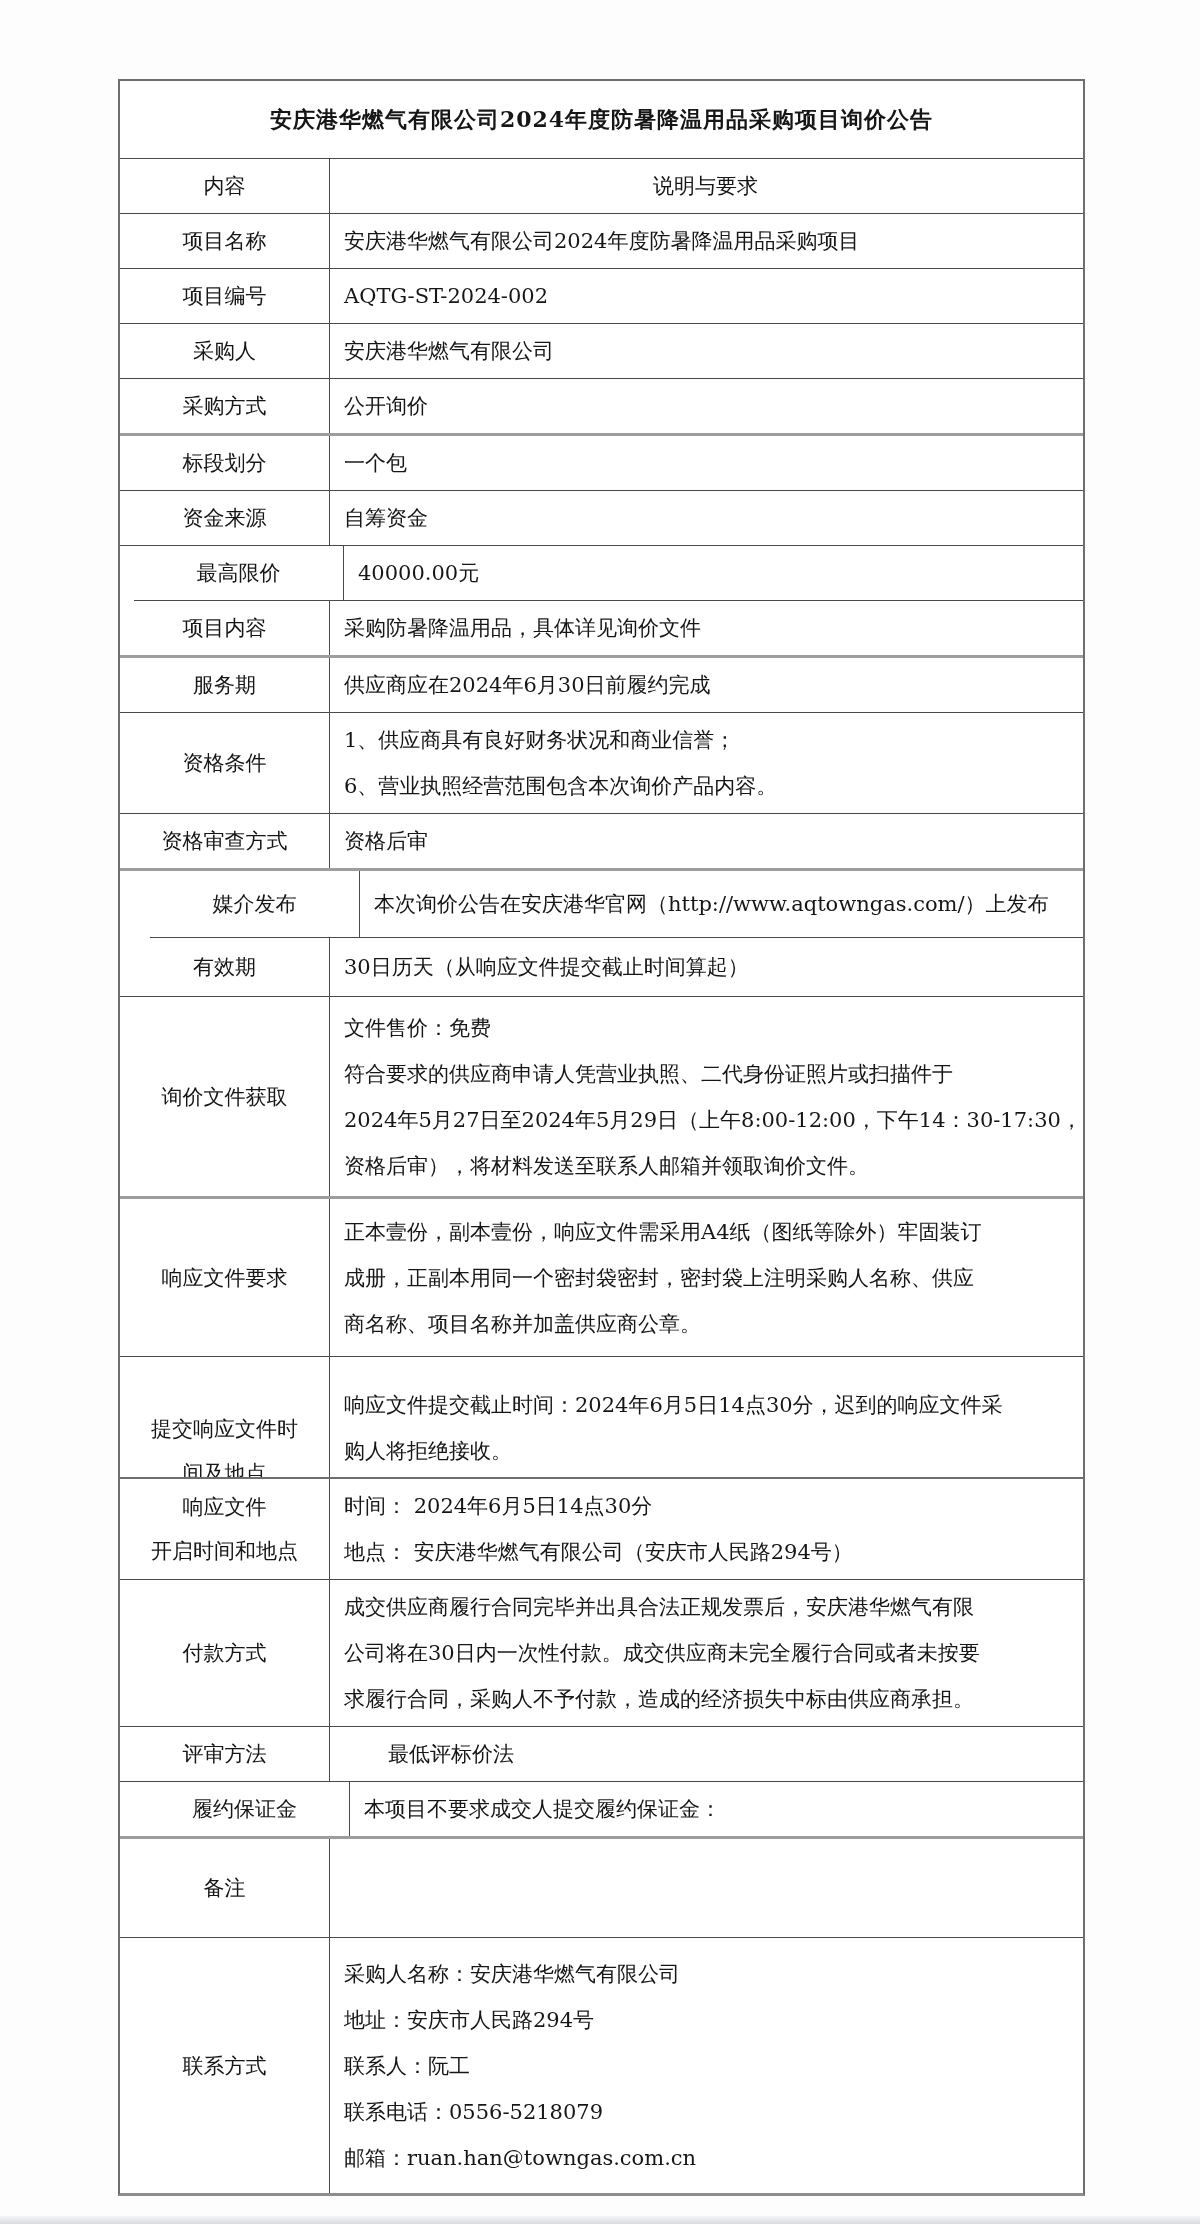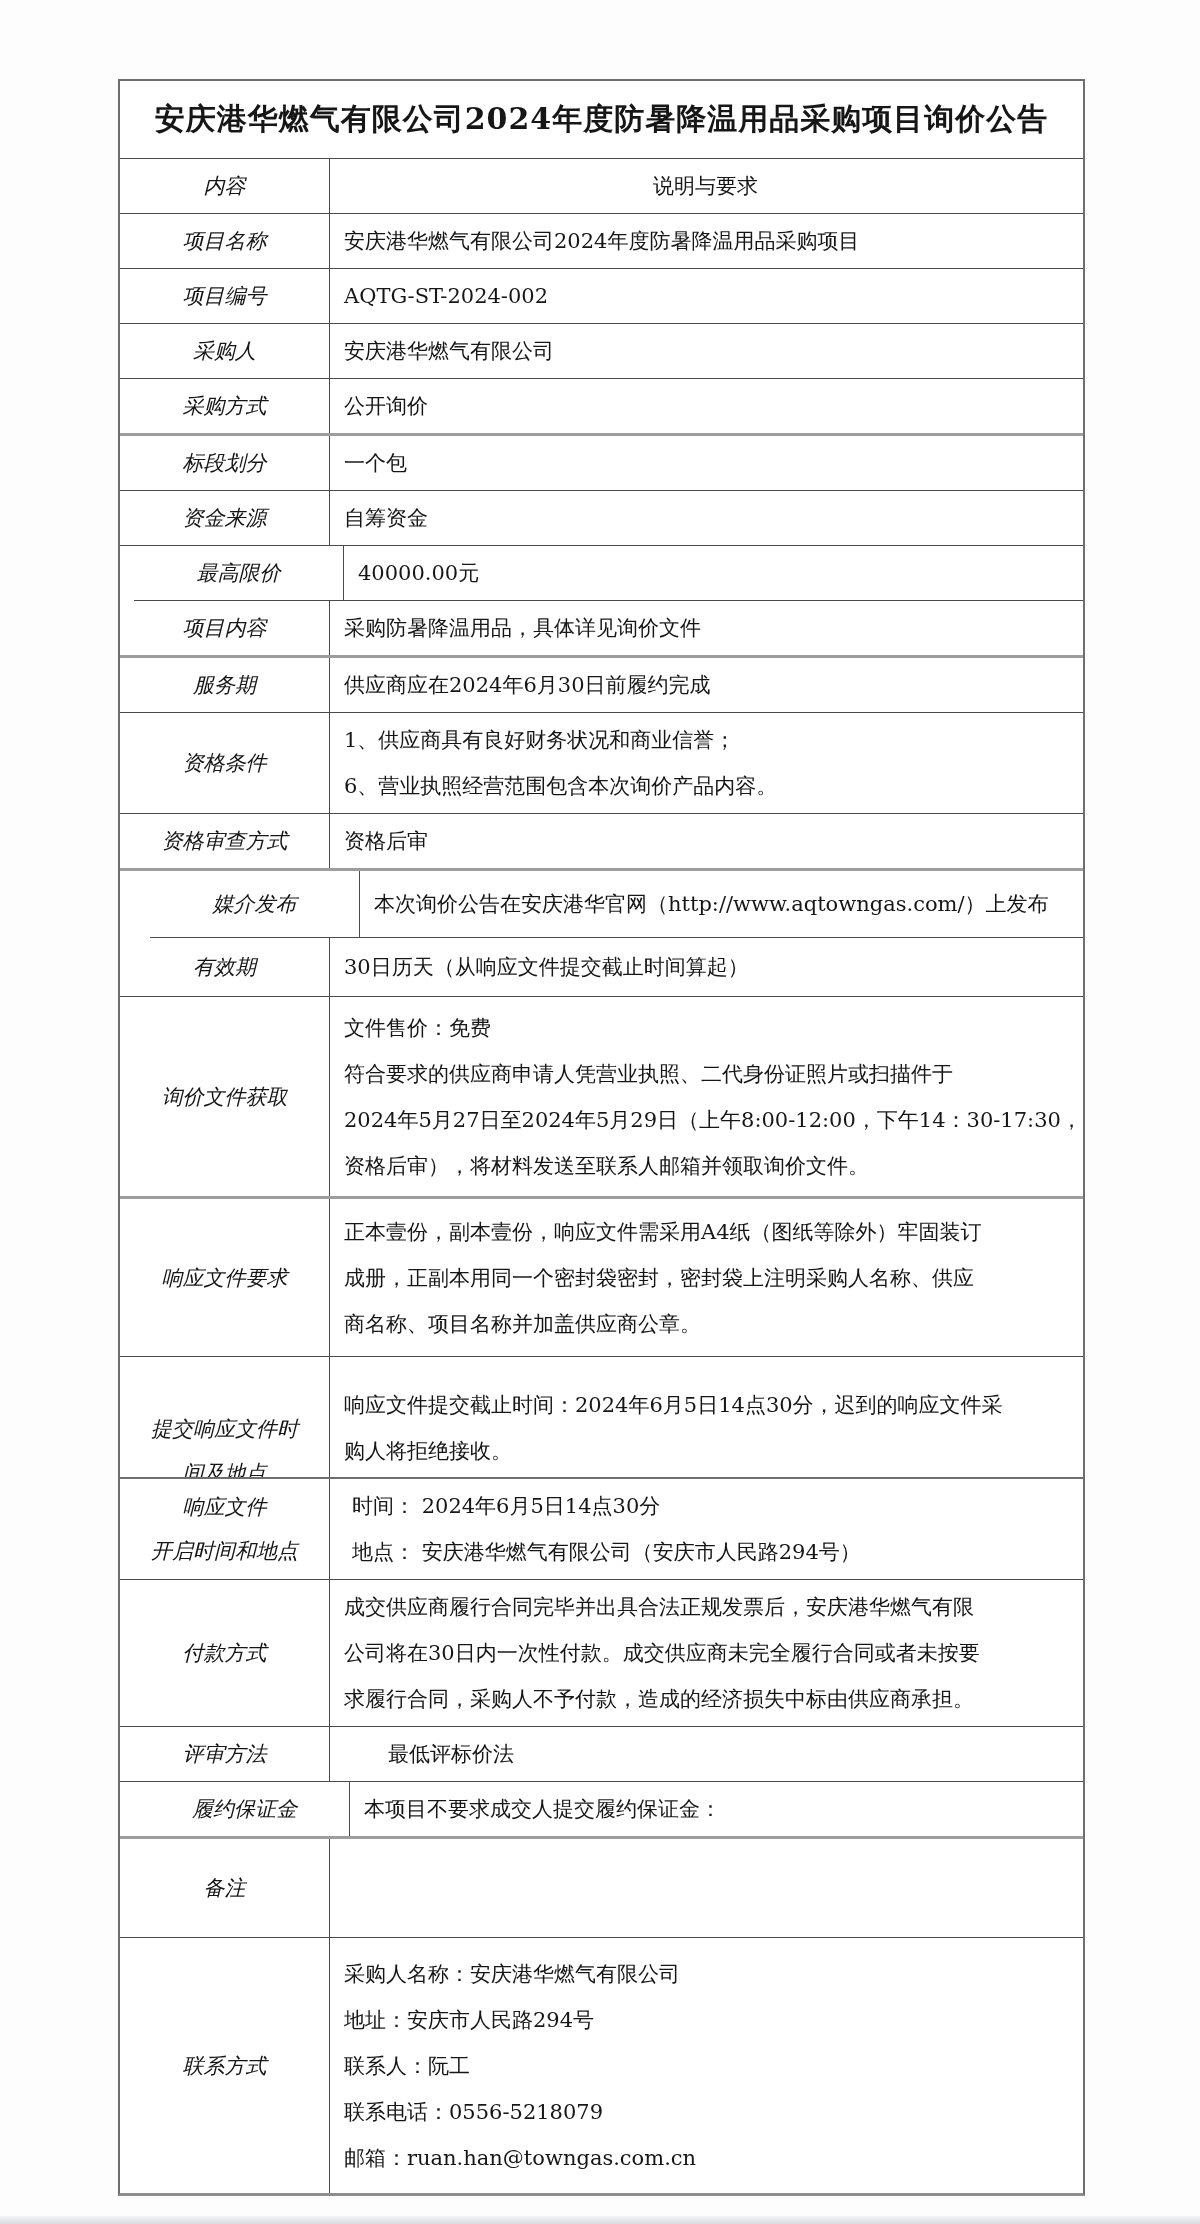--- a/index.html
+++ b/index.html
@@ -13,29 +13,29 @@
   .tbl{
     position:absolute;left:118px;width:967px;
     border:2px solid #6e6e6e;background:#ffffff;box-sizing:border-box;
   }
   .tbl1{top:79px;}
   .tbl2{top:1477px;border-bottom:3px solid #8e8e8e;}
   .title-row{
     min-height:77px;display:flex;align-items:center;justify-content:center;
     border-bottom:1px solid #4a4a4a;
   }
-  .title{font-size:30px;font-weight:bold;letter-spacing:1px;text-align:center;}
+  .title{font-size:22px;font-weight:bold;letter-spacing:1px;text-align:center;}
   .row{display:flex;border-bottom:1px solid #4a4a4a;}
   .row.thick{border-bottom:3px solid #9d9d9d;}
   #t1-rows .row:last-child,#t2-rows .row:last-child{border-bottom:none;}
   .cell{box-sizing:border-box;font-size:21px;}
   .cell.label{
     width:210px;flex:0 0 210px;border-right:1px solid #4a4a4a;
     display:flex;flex-direction:column;align-items:center;justify-content:center;
-    text-align:center;line-height:44px;padding:2px 6px;font-style:italic;
+    text-align:center;line-height:44px;padding:2px 6px;
   }
   .cell.content{
     flex:1;display:flex;flex-direction:column;justify-content:center;
     line-height:46px;padding:4px 16px 4px 14px;text-align:left;
   }
   .header-row{min-height:42px;}
   .header-row .cell.content{align-items:center;text-align:center;}
   .line{white-space:nowrap;}
   .bottom-strip{
     position:absolute;left:0;right:0;bottom:0;height:8px;
@@ -191,21 +191,21 @@
             <div class="line">响应文件提交截止时间：2024年6月5日14点30分，迟到的响应文件采</div>
             <div class="line">购人将拒绝接收。</div>
             <div class="line">响应文件提交地点：安庆港华燃气有限公司五楼（安庆市人民路294号）</div>
           </div>
         </div>
       </div>
   </div>
 
   <div class="tbl tbl2">
     <div id="t2-rows">
-        <div class="row" style="min-height: 87px; gap: 8px;">
+        <div class="row" style="min-height: 87px;">
           <div class="cell label">
             <div class="line">响应文件</div>
             <div class="line">开启时间和地点</div>
           </div>
           <div class="cell content">
             <div class="line">时间：  2024年6月5日14点30分</div>
             <div class="line">地点：  安庆港华燃气有限公司（安庆市人民路294号）</div>
           </div>
         </div>
         <div class="row" style="min-height: 141px;">

